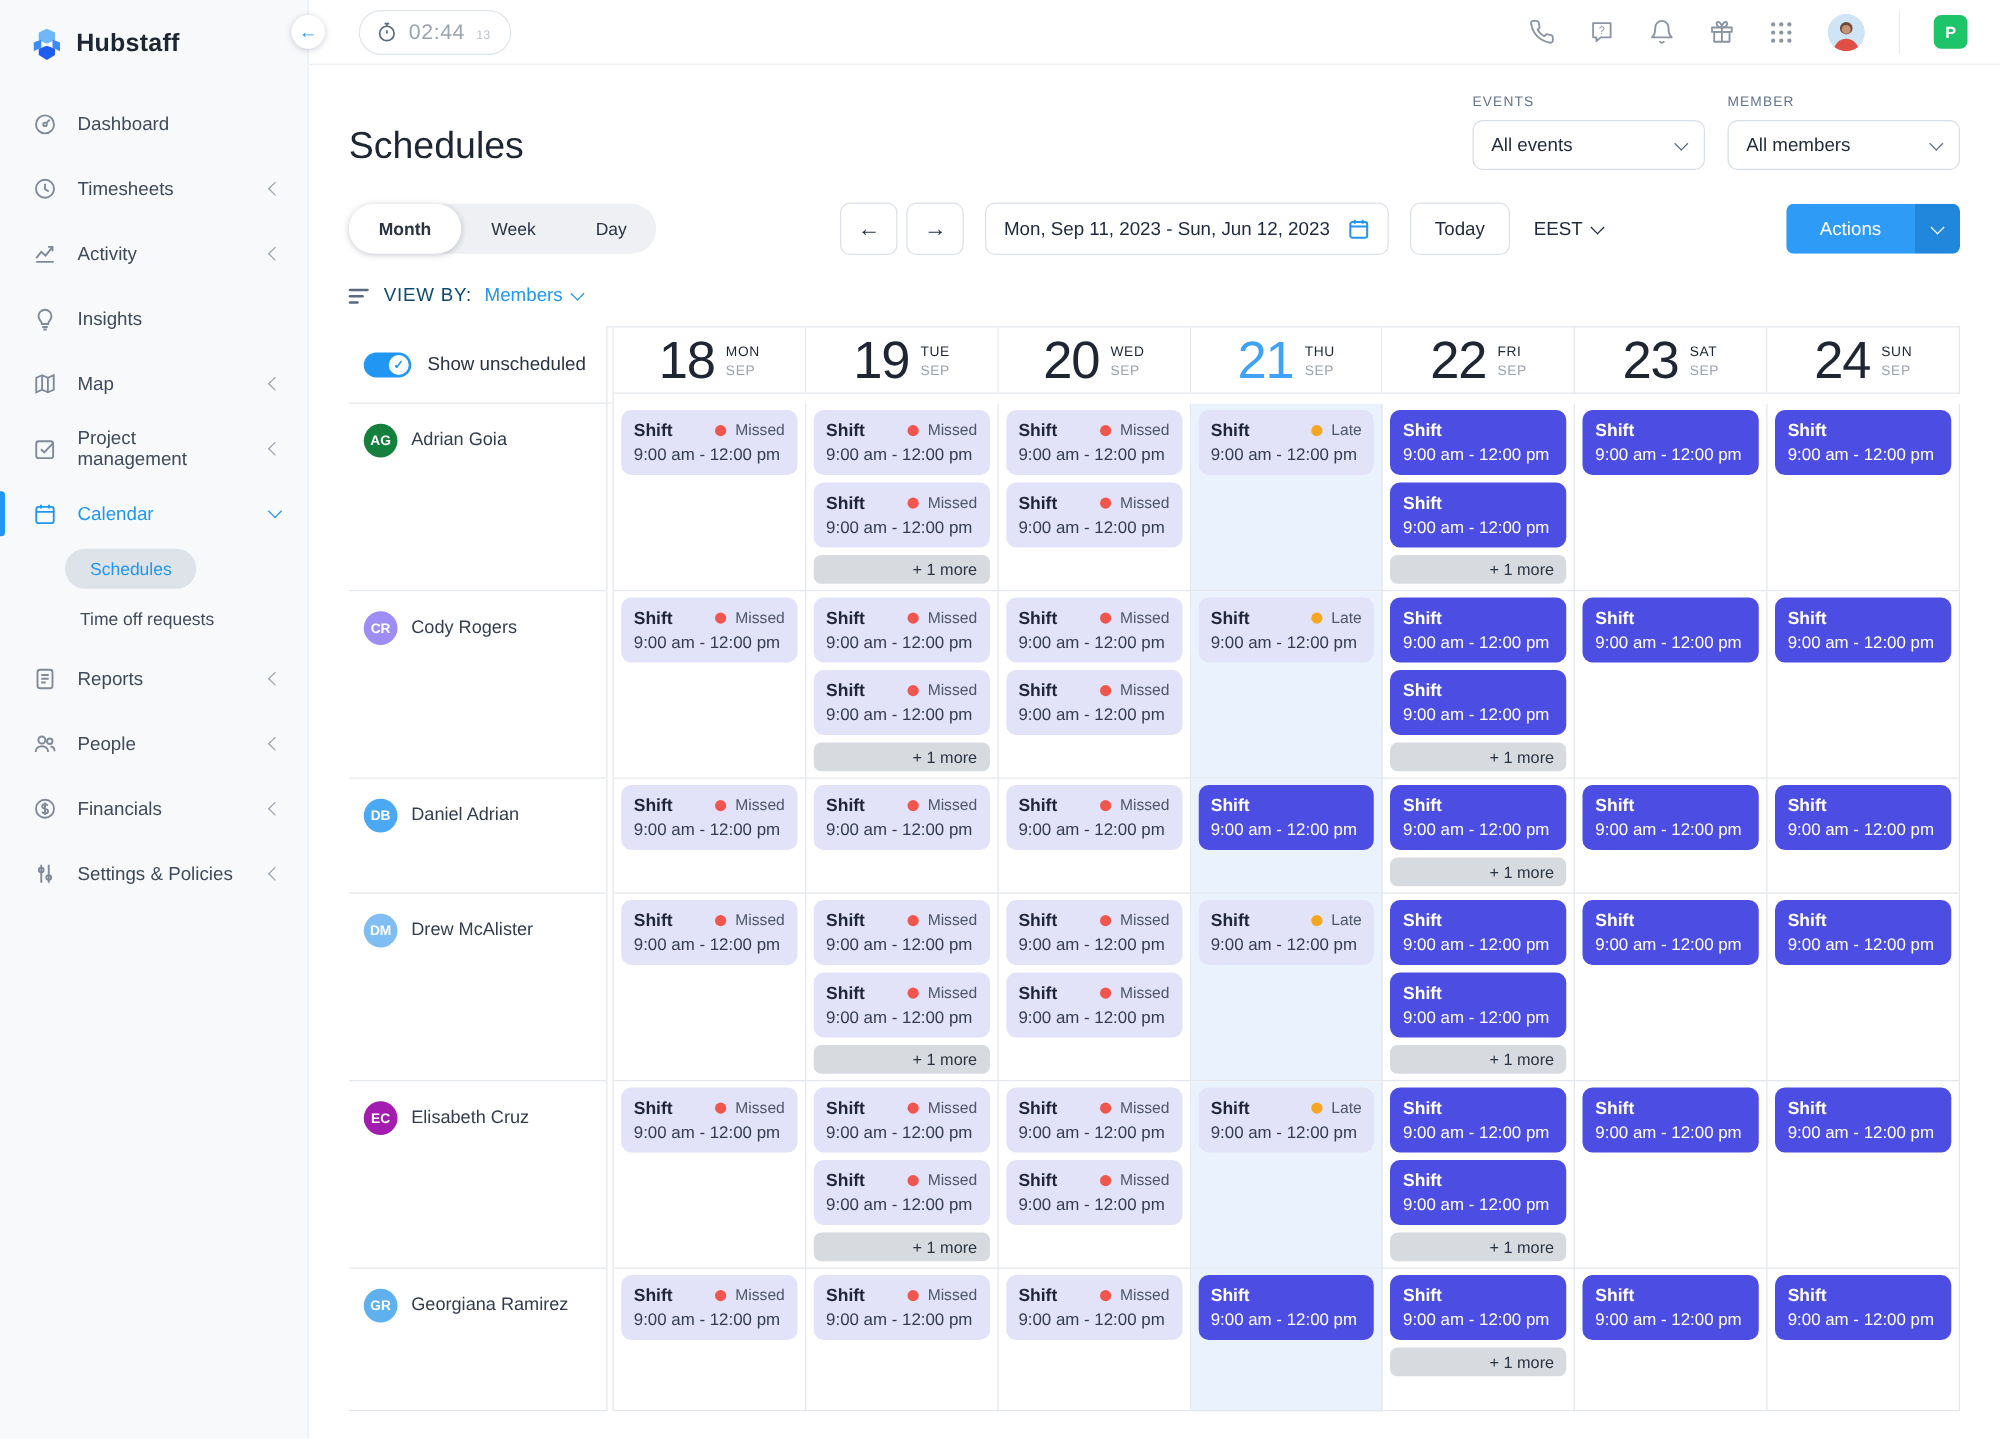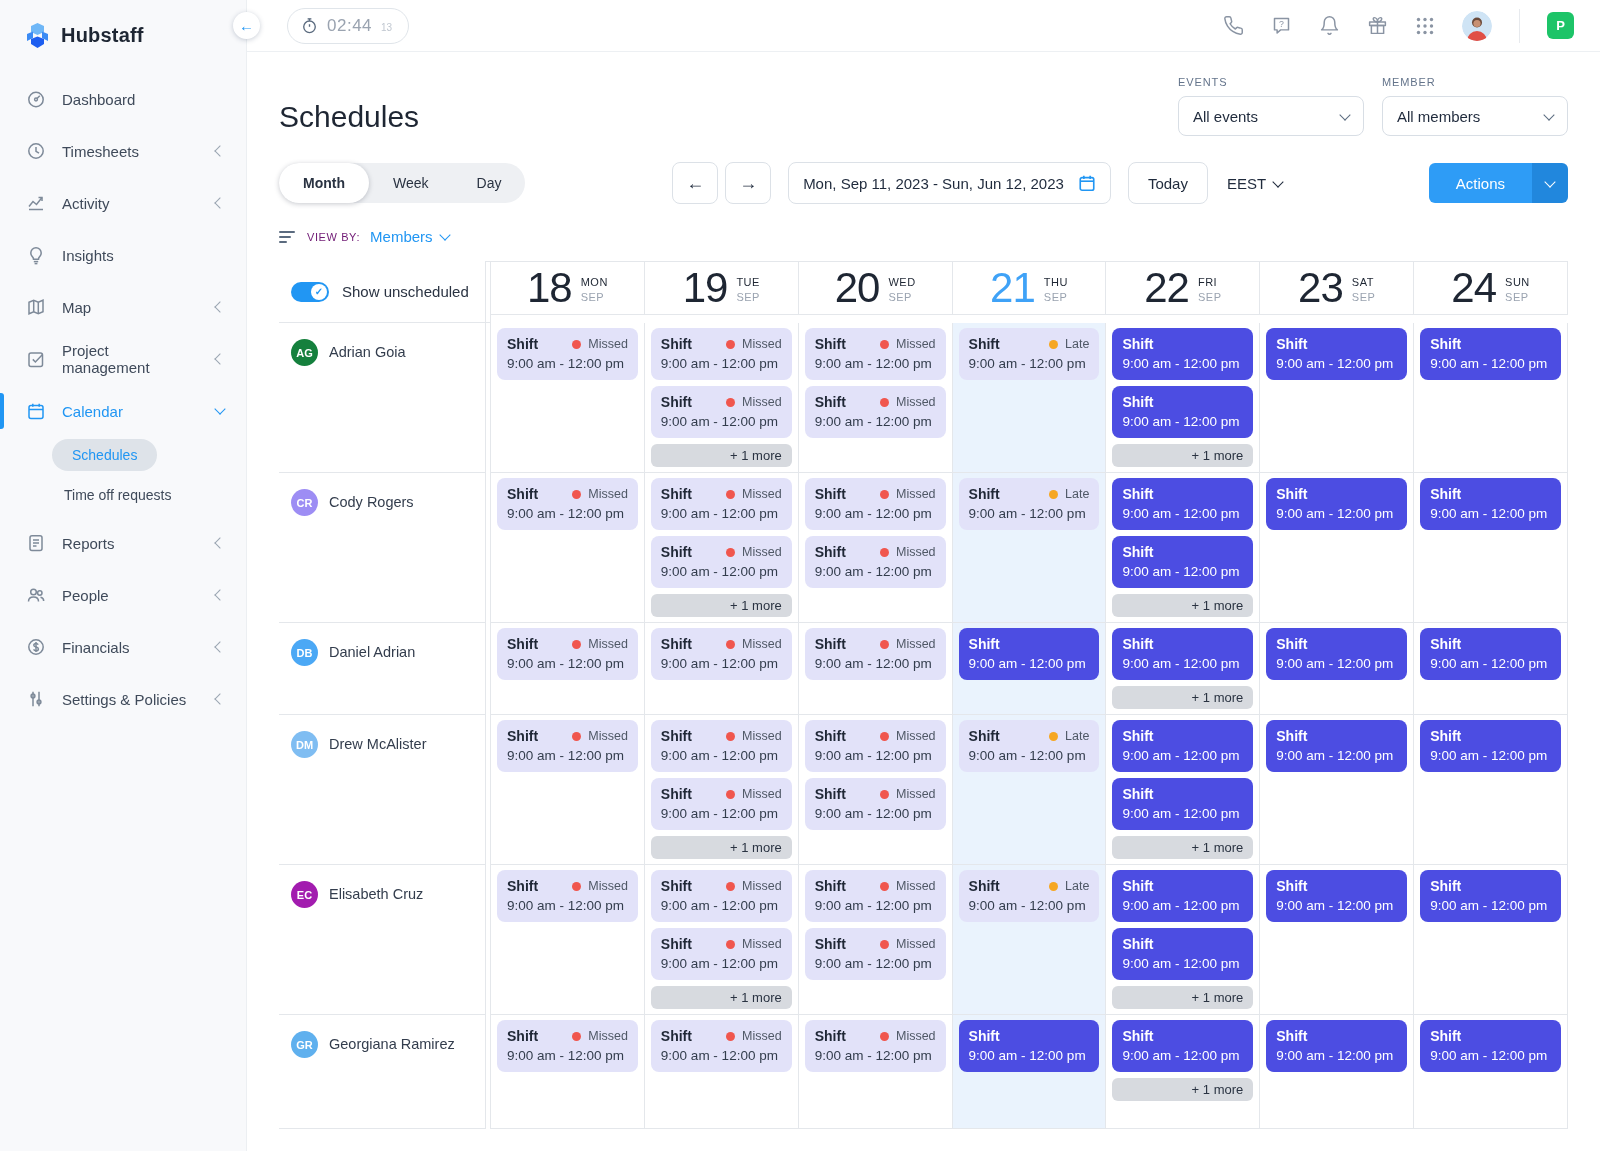--- a/index.html
+++ b/index.html
@@ -63,21 +63,21 @@
   .tz .chev { border-color:#1F2A3C; margin-top:-3px; }
   .actions-btn { margin-left:auto; height:40px; display:flex; border-radius:6px; overflow:hidden; cursor:pointer; }
   .actions-main { background:#2E9CF6; color:#fff; font-size:15px; display:flex; align-items:center; padding:0 27px; }
   .actions-caret { width:36px; background:#2187DD; display:flex; align-items:center; justify-content:center; }
   .actions-caret .chev { border-color:#fff; margin-top:-3px; }
   
   .view-by { margin-top:24px; display:flex; align-items:center; gap:10px; }
   .filter-icon { display:flex; flex-direction:column; gap:3px; width:18px; }
   .filter-icon span { height:2px; background:#5B6B7F; border-radius:1px; }
   .filter-icon span:nth-child(1){width:16px} .filter-icon span:nth-child(2){width:12px} .filter-icon span:nth-child(3){width:8px}
-  .view-by-label { font-size:11px; letter-spacing:.6px; color:#701a75; }
+  .view-by-label { font-size:15px; letter-spacing:.6px; color:#0c4a6e; }
   .view-by-value { font-size:15px; color:#2196F3; cursor:pointer; display:flex; align-items:center; gap:8px; }
   .view-by-value .chev { border-color:#2196F3; margin-top:-3px; }
   
   .grid { margin-top:16px; display:grid; grid-template-columns:206px 6px repeat(7, 1fr); }
   .spacer { border-left:1px solid #E4E7EB; border-right:1px solid #E4E7EB; background:#fff; }
   .spacer-h { border-top:1px solid #E4E7EB; border-bottom:1px solid #E4E7EB; }
   .head-left { border-bottom:1px solid #E4E7EB; display:flex; align-items:center; gap:13px; padding-left:12px; height:62px; }
   .toggle { width:38px; height:20px; border-radius:10px; background:#2196F3; position:relative; cursor:pointer; flex:none; }
   .toggle .knob { position:absolute; right:2px; top:2px; width:16px; height:16px; border-radius:50%; background:#fff; color:#2196F3; font-size:10px; font-weight:bold; display:flex; align-items:center; justify-content:center; }
   .toggle-label { font-size:15px; color:#2A3342; }

